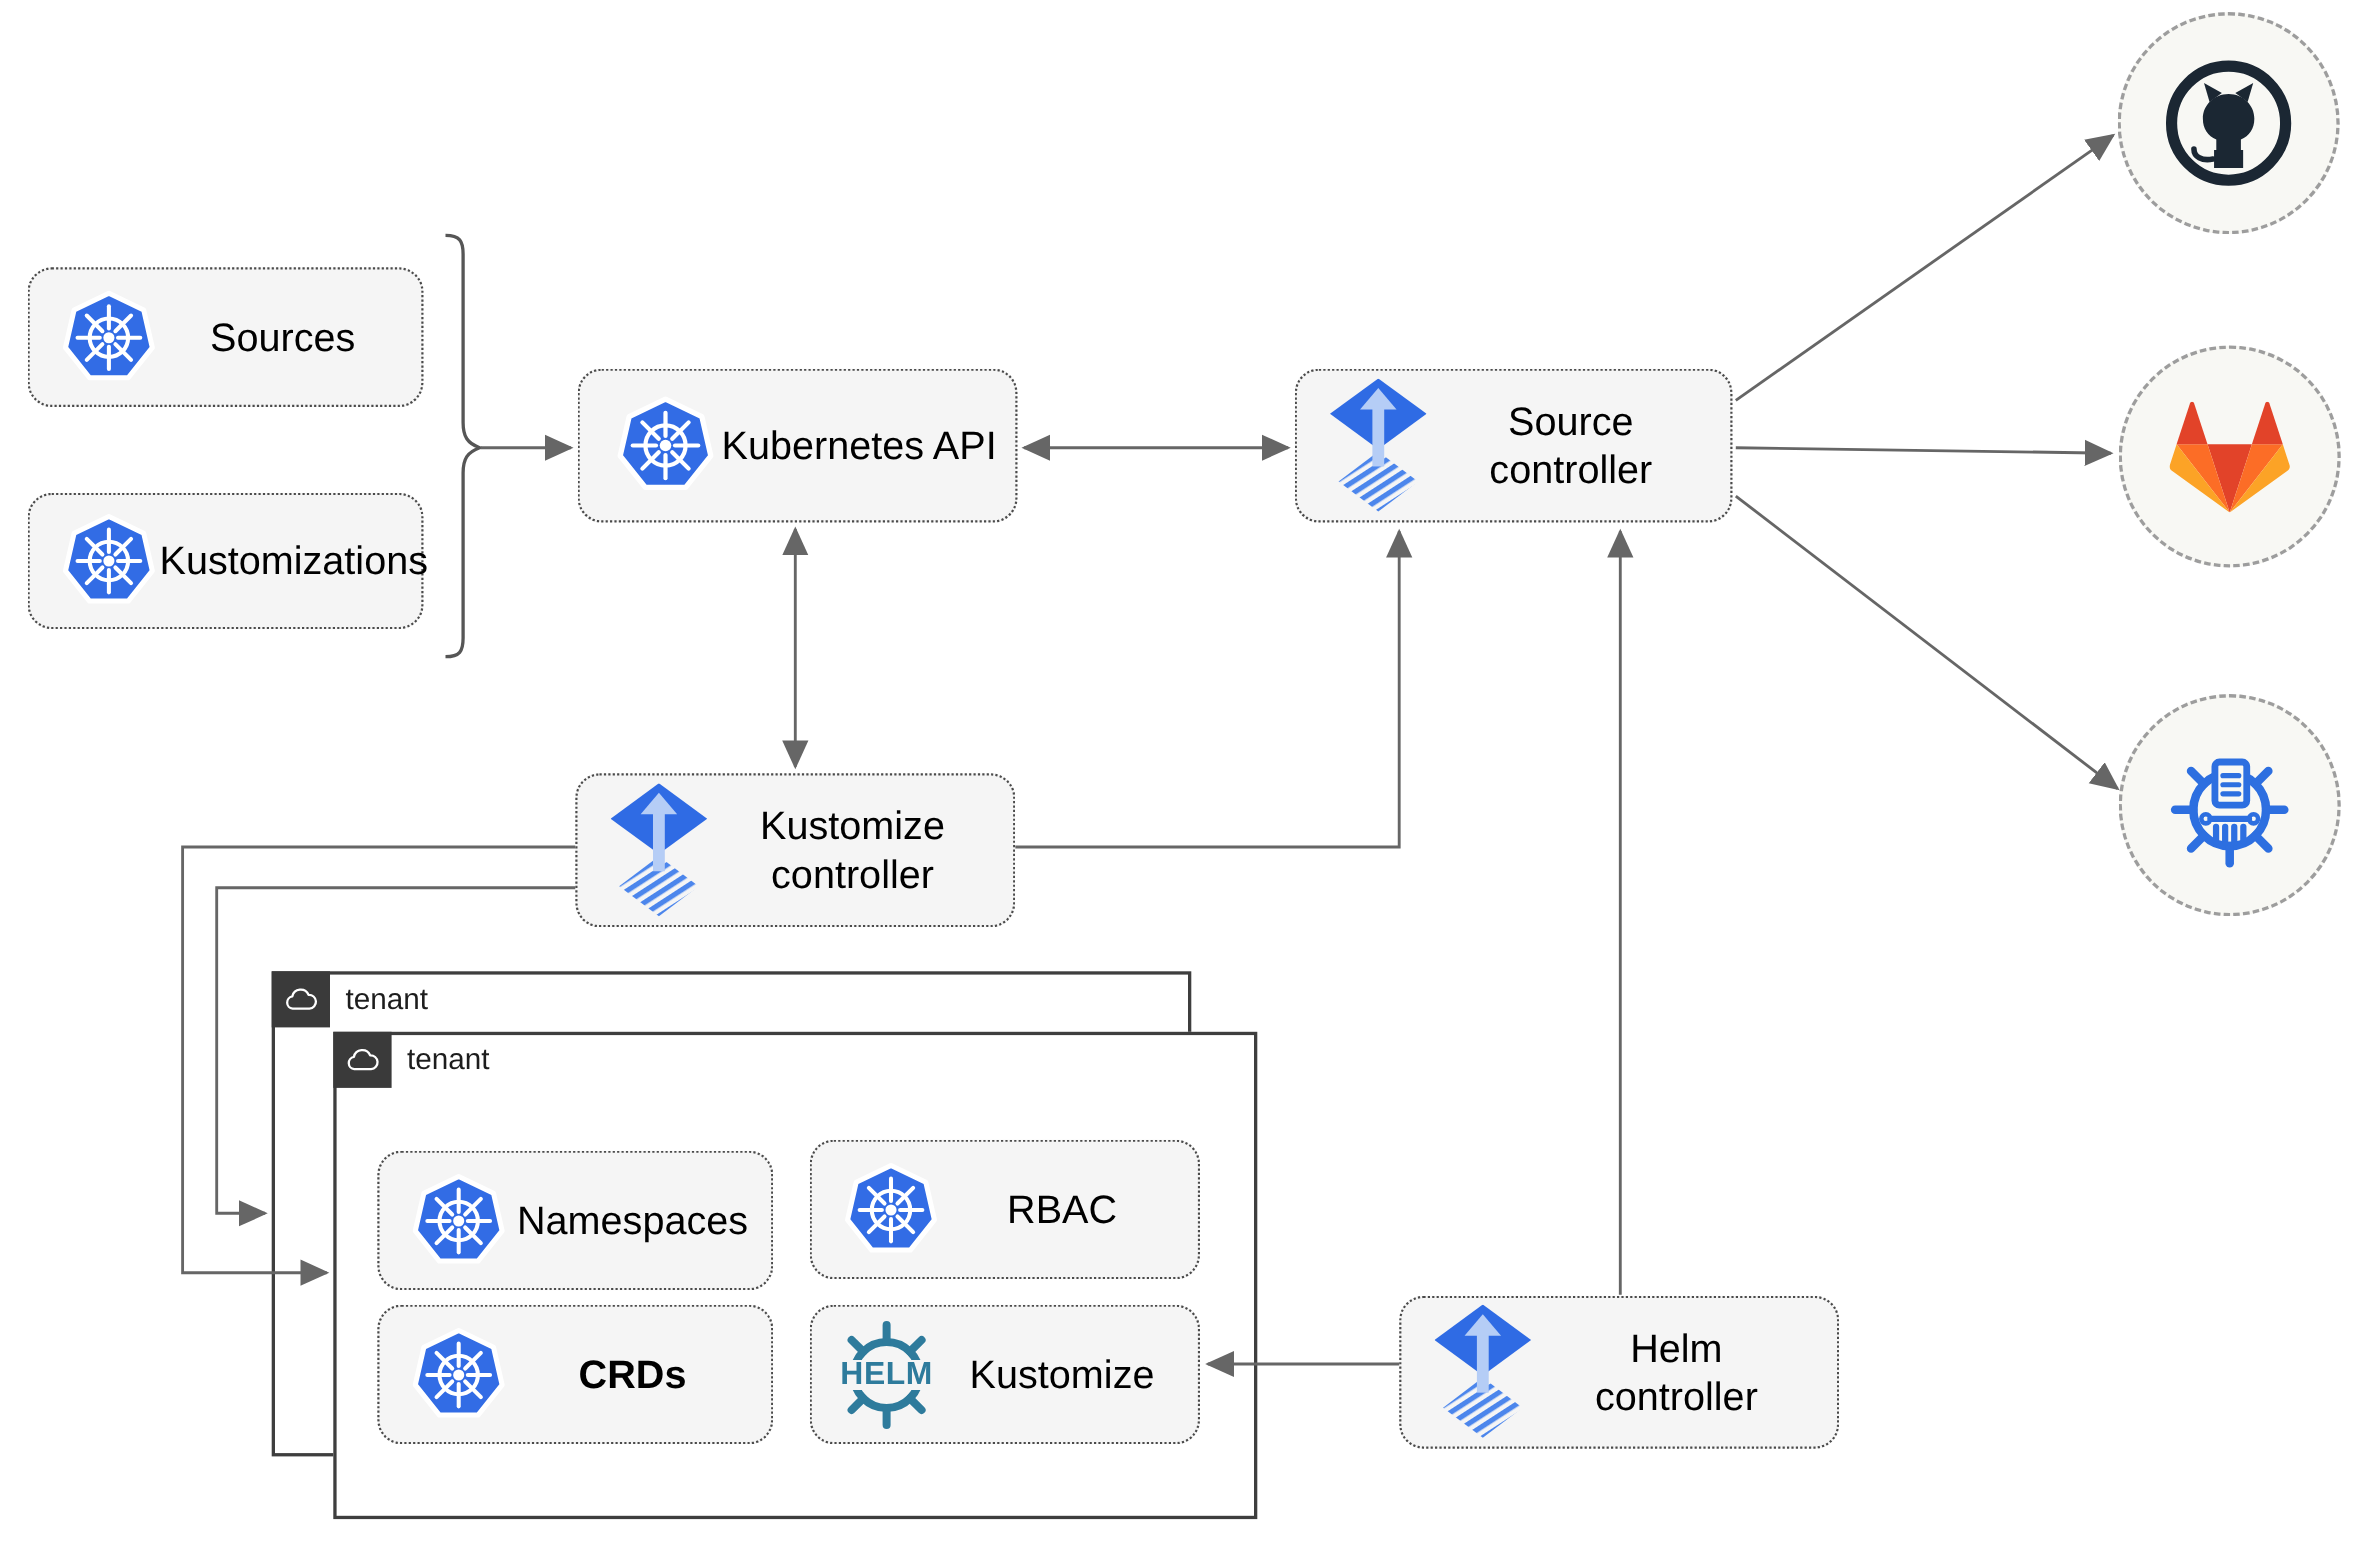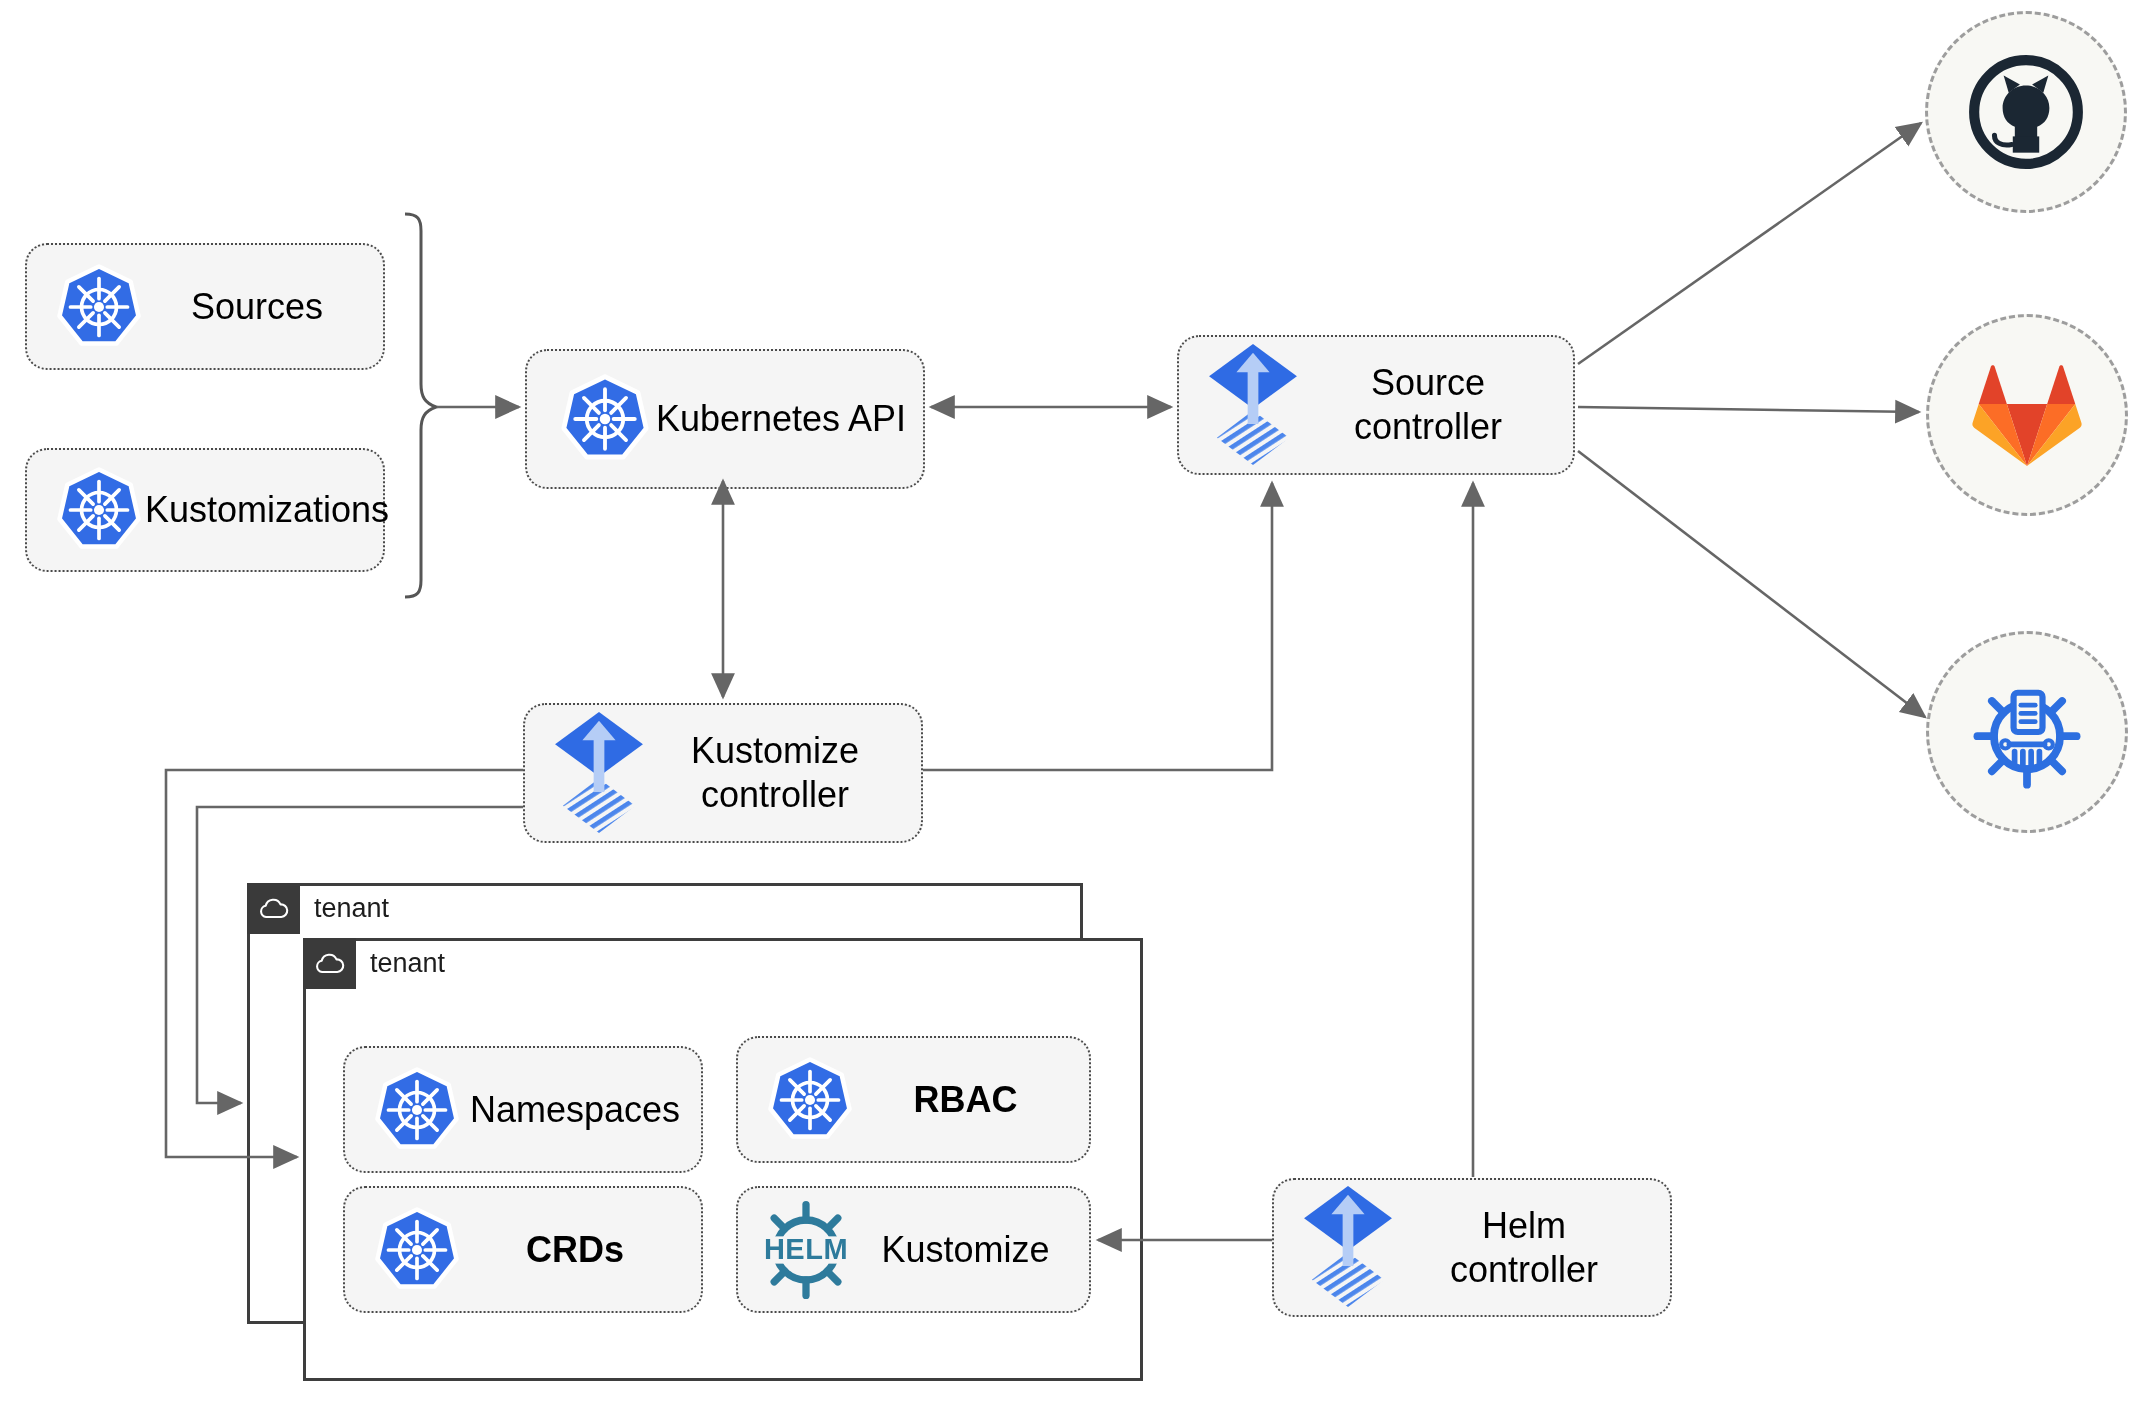--- a/index.html
+++ b/index.html
@@ -167,21 +167,21 @@
 
     <div class="dbox" style="left:37px; top:105px; width:360px; height:127px;">
       <span class="icon-wrap">
         <svg width="92" height="92">
             <use href="#sym-k8s"></use>
           </svg>
       </span>
       <span class="nlabel">Namespaces</span>
     </div>
 
-    <div class="dbox" style="left:430px; top:95px; width:355px; height:127px;font-weight:bold;">
+    <div class="dbox" style="left:430px; top:95px; width:355px; height:127px;">
       <span class="icon-wrap">
         <svg width="92" height="92">
             <use href="#sym-k8s"></use>
           </svg>
       </span>
       <span class="nlabel">RBAC</span>
     </div>
 
     <div class="dbox" style="left:37px; top:245px; width:360px; height:127px;font-weight:bold;">
       <span class="icon-wrap">
@@ -216,21 +216,21 @@
 
   <div class="dbox" style="left:25px; top:448px; width:360px; height:124px;">
     <span class="icon-wrap">
       <svg width="92" height="92">
           <use href="#sym-k8s"></use>
         </svg>
     </span>
     <span class="nlabel">Kustomizations</span>
   </div>
 
-  <div class="dbox" style="left:525px; top:349px; width:400px; height:140px;">
+  <div class="dbox" style="left:525px; top:335px; width:400px; height:140px;">
     <span class="icon-wrap" style="margin-left:30px;">
       <svg width="96" height="96">
           <use href="#sym-k8s"></use>
         </svg>
     </span>
     <span class="nlabel">Kubernetes API</span>
   </div>
 
   <div class="dbox" style="left:1177px; top:335px; width:398px; height:140px;">
     <span class="icon-wrap" style="margin-left:30px;">

